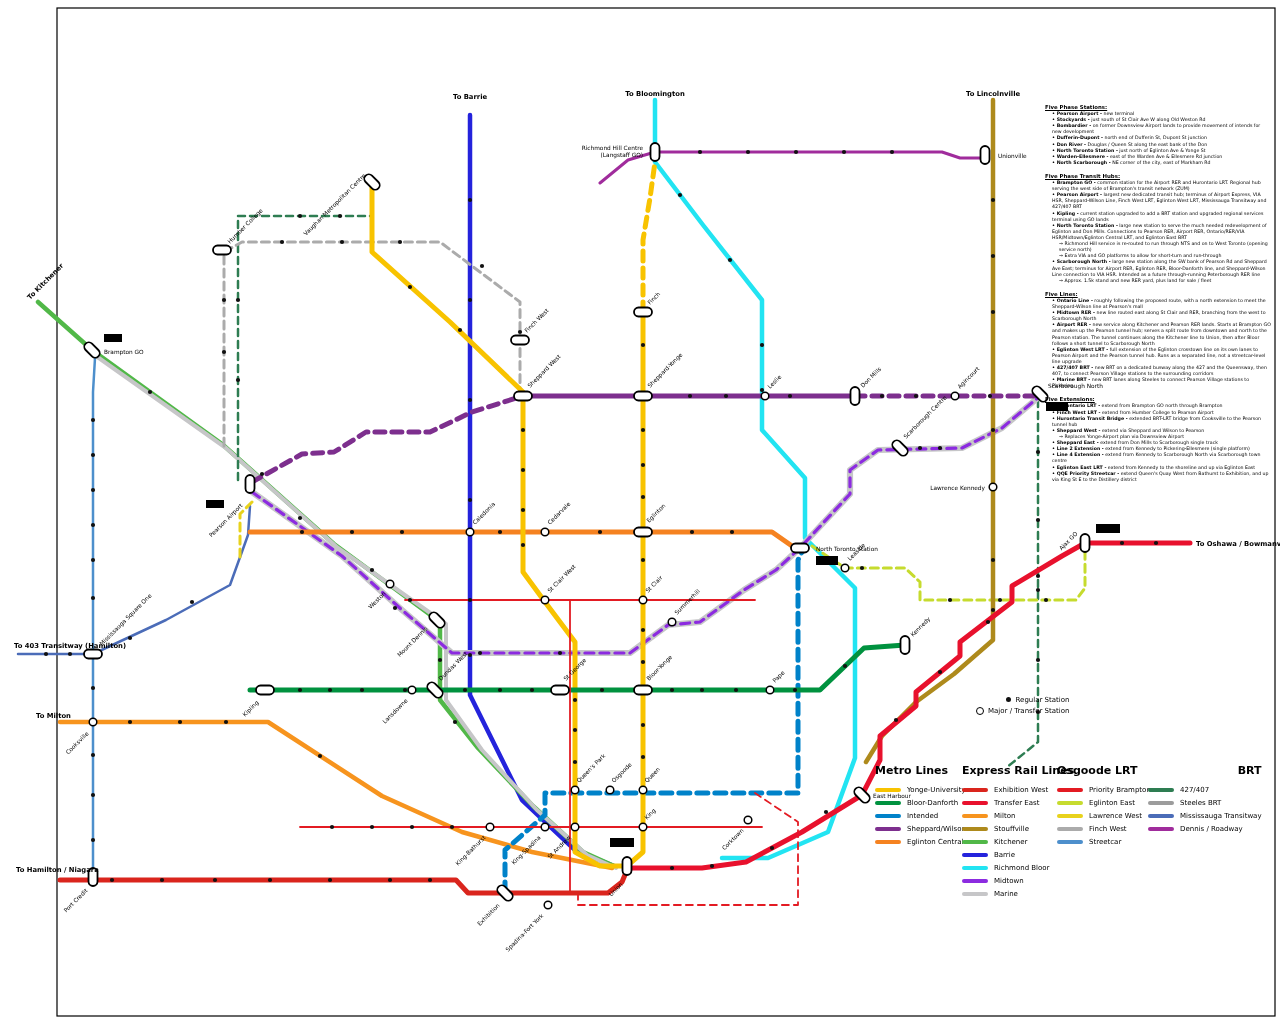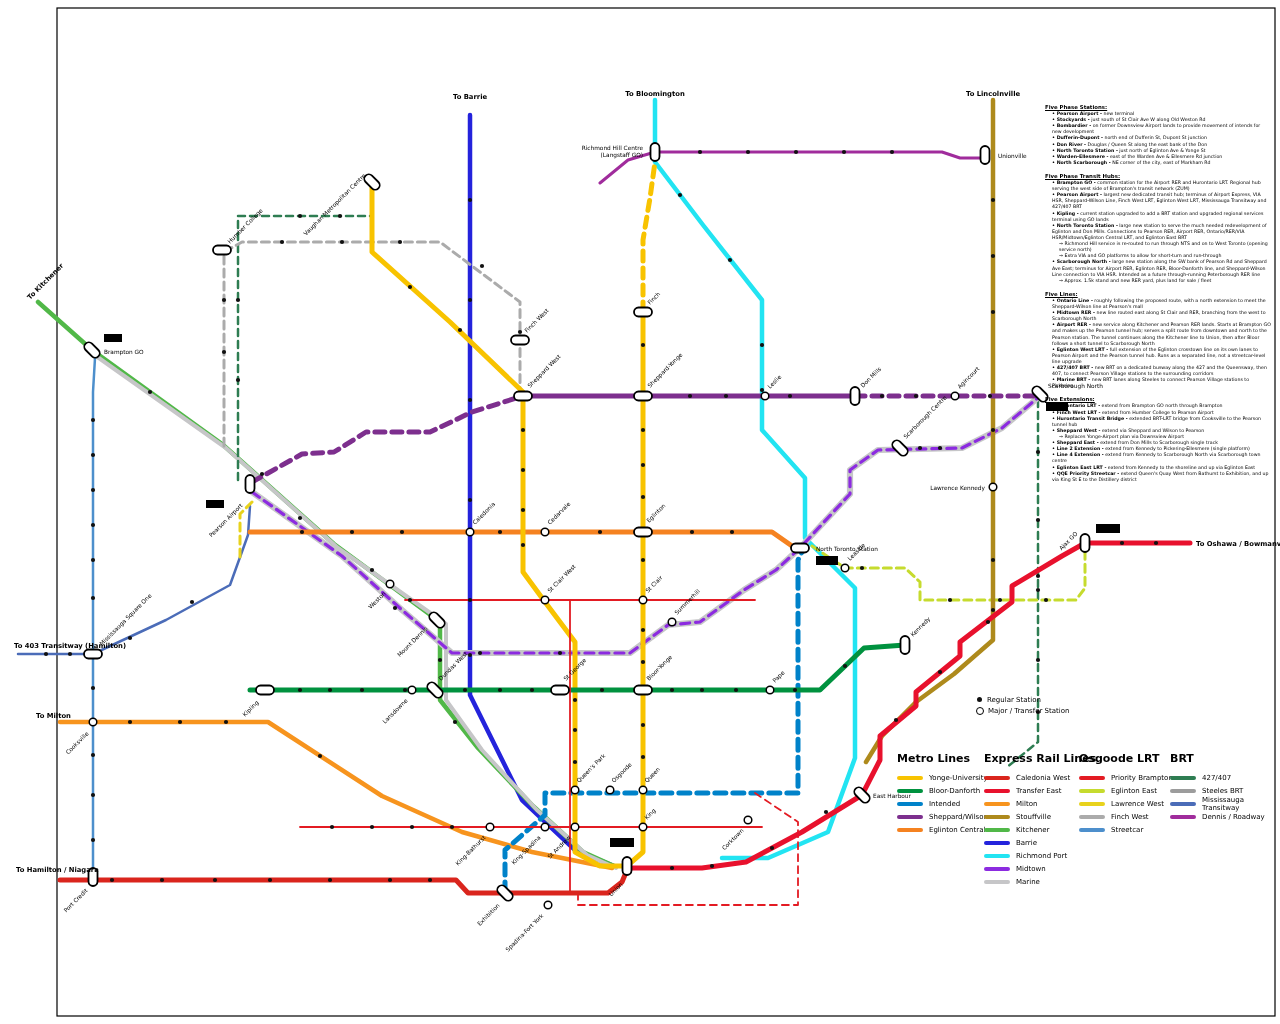--- a/index.html
+++ b/index.html
@@ -9,27 +9,27 @@
   .notes{position:absolute;left:1045px;top:104px;width:226px;color:#000;}
   .notes h4{font-size:5.4px;margin:0 0 1px 0;text-decoration:underline;font-weight:bold;}
   .notes .blk{margin-bottom:7px;}
   .notes ul{margin:0;padding-left:7px;list-style:none;}
   .notes li{font-size:4.7px;line-height:1.3;margin:0;}
   .notes li:before{content:"• ";font-weight:bold;}
   .notes li.sub{padding-left:7px;}
   .notes li.sub:before{content:"→ ";font-weight:normal;}
   .notes b{font-weight:bold;}
   .legend{position:absolute;top:748px;left:0;width:1280px;color:#000;}
-  .lg-group{position:absolute;top:4px;margin-left:22px;}
+  .lg-group{position:absolute;top:16px;}
   .lg-title{font-size:11px;font-weight:bold;margin-bottom:6px;}
   .lg-item{display:flex;align-items:center;height:13px;}
   .lg-swatch{display:inline-block;width:26px;height:4px;border-radius:2px;margin-right:6px;flex:none;}
   .lg-label{font-size:7px;}
   .stn-legend{position:absolute;left:975px;top:694px;color:#000;}
-  .stn-legend .row{display:flex;align-items:center;height:11px;font-size:7px;}
+  .stn-legend .row{display:flex;align-items:center;height:11px;font-size:7px;justify-content:flex-end;}
   .stn-legend .dot{width:5px;height:5px;border-radius:50%;background:#111;margin:0 5px 0 2px;flex:none;}
   .stn-legend .ring{width:6px;height:6px;border-radius:50%;background:#fff;border:1.4px solid #000;margin:0 4px 0 1px;flex:none;}
 </style>
 </head>
 <body>
 
 <div id="stage">
   <svg id="map-svg" width="1280" height="1024" viewBox="0 0 1280 1024">
       <rect x="57" y="8" width="1218" height="1008" fill="none" stroke="#000000" stroke-width="1.2"></rect>
       <polyline points="600,183 628,160 655,152 942,152 960,158 985,158" fill="none" stroke="#A02C9C" stroke-width="3" stroke-linejoin="round" stroke-linecap="round"></polyline>
@@ -397,21 +397,21 @@
         </div>
         <div class="lg-item">
           <span class="lg-swatch" style="background: rgb(245, 130, 32);"></span>
           <span class="lg-label">Eglinton Central</span>
         </div>
       </div>
       <div class="lg-group" style="left: 962px;">
         <div class="lg-title">Express Rail Lines</div>
         <div class="lg-item">
           <span class="lg-swatch" style="background: rgb(218, 37, 29);"></span>
-          <span class="lg-label">Caledonia West</span>
+          <span class="lg-label">Exhibition West</span>
         </div>
         <div class="lg-item">
           <span class="lg-swatch" style="background: rgb(232, 17, 45);"></span>
           <span class="lg-label">Transfer East</span>
         </div>
         <div class="lg-item">
           <span class="lg-swatch" style="background: rgb(247, 148, 30);"></span>
           <span class="lg-label">Milton</span>
         </div>
         <div class="lg-item">
@@ -421,21 +421,21 @@
         <div class="lg-item">
           <span class="lg-swatch" style="background: rgb(81, 184, 72);"></span>
           <span class="lg-label">Kitchener</span>
         </div>
         <div class="lg-item">
           <span class="lg-swatch" style="background: rgb(36, 35, 220);"></span>
           <span class="lg-label">Barrie</span>
         </div>
         <div class="lg-item">
           <span class="lg-swatch" style="background: rgb(34, 228, 242);"></span>
-          <span class="lg-label">Richmond Port</span>
+          <span class="lg-label">Richmond Bloor</span>
         </div>
         <div class="lg-item">
           <span class="lg-swatch" style="background: rgb(140, 43, 224);"></span>
           <span class="lg-label">Midtown</span>
         </div>
         <div class="lg-item">
           <span class="lg-swatch" style="background: rgb(198, 198, 200);"></span>
           <span class="lg-label">Marine</span>
         </div>
       </div>
@@ -455,21 +455,21 @@
         </div>
         <div class="lg-item">
           <span class="lg-swatch" style="background: rgb(171, 171, 171);"></span>
           <span class="lg-label">Finch West</span>
         </div>
         <div class="lg-item">
           <span class="lg-swatch" style="background: rgb(77, 143, 204);"></span>
           <span class="lg-label">Streetcar</span>
         </div>
       </div>
-      <div class="lg-group" style="left: 1148px;">
+      <div class="lg-group" style="left: 1148px; text-align: right;">
         <div class="lg-title">BRT</div>
         <div class="lg-item">
           <span class="lg-swatch" style="background: rgb(46, 125, 82);"></span>
           <span class="lg-label">427/407</span>
         </div>
         <div class="lg-item">
           <span class="lg-swatch" style="background: rgb(156, 156, 156);"></span>
           <span class="lg-label">Steeles BRT</span>
         </div>
         <div class="lg-item">

